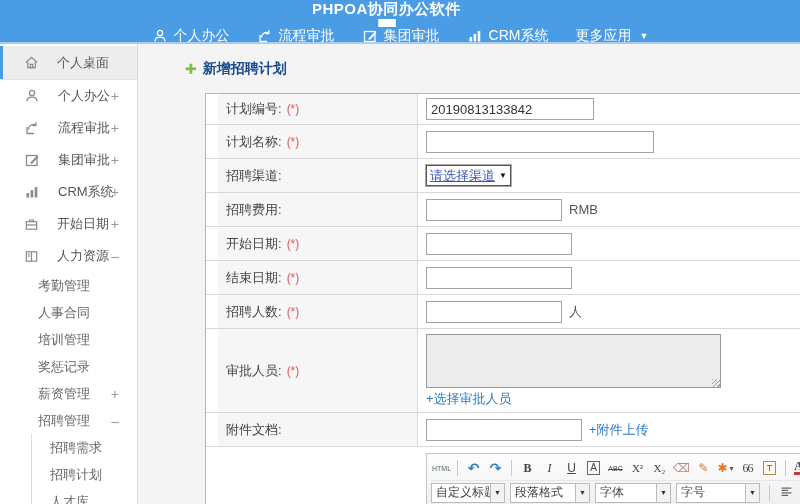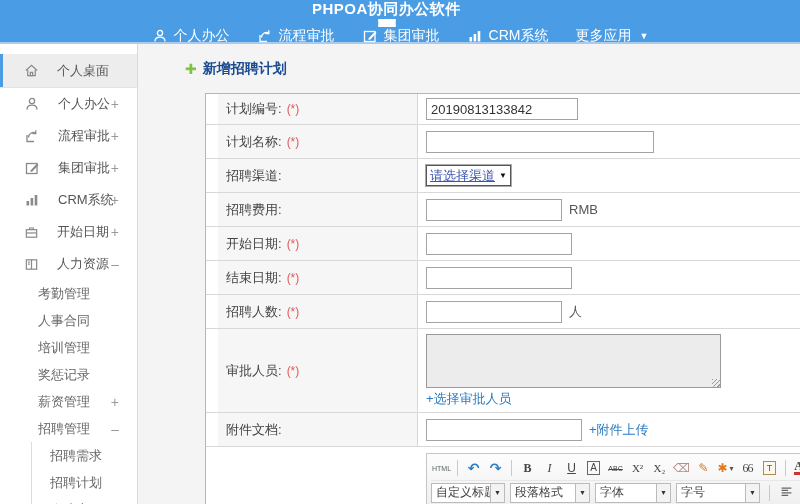--- a/index.html
+++ b/index.html
@@ -13,21 +13,21 @@
   .hamburger{width:18px;height:13px;display:flex;flex-direction:column;justify-content:space-between;cursor:pointer;margin-right:26px;}
   .hamburger i{display:block;height:2.5px;background:#fff;border-radius:1px;}
   .topmenu{display:flex;align-items:center;gap:27px;}
   .tb-item{display:flex;align-items:center;gap:6px;font-size:14px;cursor:pointer;white-space:nowrap;}
   .tb-item svg{display:block;}
   .caret{font-size:9px;margin-left:2px;}
   .underbar{height:2px;background:#a9cbee;}
 
   
   .page-body{display:flex;height:460px;}
-  .sidebar{width:138px;background:#fff;border-right:1px solid #d9d9d9;flex:none;padding-top:10px;}
+  .sidebar{width:138px;background:#fff;border-right:1px solid #d9d9d9;flex:none;padding-top:2px;}
   .main{flex:1;background:#f4f4f4;position:relative;}
 
   
   .s-item{display:flex;align-items:center;height:32px;padding-left:24px;position:relative;color:#555;font-size:13px;cursor:pointer;}
   .s-item svg{flex:none;color:#8a8a8a;margin-right:9px;}
   .s-item .exp{position:absolute;right:18px;color:#999;font-size:14px;}
   .s-item.active{background:#ededed;box-shadow:inset 3px 0 0 #4b9ce4;border-bottom:1px solid #e3e3e3;height:34px;}
   .s-item.lv1{height:27px;padding-left:38px;color:#666;}
   .s-item.lv2{height:27px;padding-left:50px;color:#666;
      background-image:linear-gradient(#dcdcdc,#dcdcdc);background-repeat:no-repeat;background-size:1px 100%;background-position:31px 0;}
@@ -38,21 +38,21 @@
 
   
   .form-table{margin:15px 0 0 67px;width:660px;background:#fff;border:1px solid #b5b5b5;}
   .f-row{display:flex;border-bottom:1px solid #d8d8d8;min-height:34px;align-items:stretch;}
   .f-row:last-child{border-bottom:none;}
   .f-label{width:200px;flex:none;background:#f6f6f6;border-right:1px solid #d8d8d8;display:flex;align-items:center;padding-left:8px;font-size:13px;color:#444;margin-left:12px;}
   .f-label .req{color:#e05a5a;margin-left:5px;font-size:12px;}
   .f-value{flex:1;display:flex;align-items:center;padding-left:8px;font-size:13px;color:#555;gap:7px;}
   .f-value input{height:22px;border:1px solid #a3a3a3;background:#fff;padding:0 4px;font-size:13px;color:#333;font-family:inherit;}
   .row-plan-no{min-height:31px;}
-  .row-plan-no input{width:152px;}
+  .row-plan-no input{width:168px;}
   .row-plan-name input{width:228px;}
   .row-fee input{width:136px;}
   .row-start input,.row-end input{width:146px;}
   .row-count input{width:136px;}
   .row-attach input{width:156px;}
   .row-approver{min-height:74px;}
   .row-approver .f-value{flex-direction:column;align-items:flex-start;justify-content:center;gap:2px;padding-top:5px;padding-bottom:4px;}
   .row-approver textarea{width:295px;height:54px;background:#ececec;border:1px solid #9a9a9a;resize:none;
      background-image:repeating-linear-gradient(135deg,#999 0 1px,transparent 1px 3px);
      background-repeat:no-repeat;background-size:8px 8px;background-position:bottom right;}

